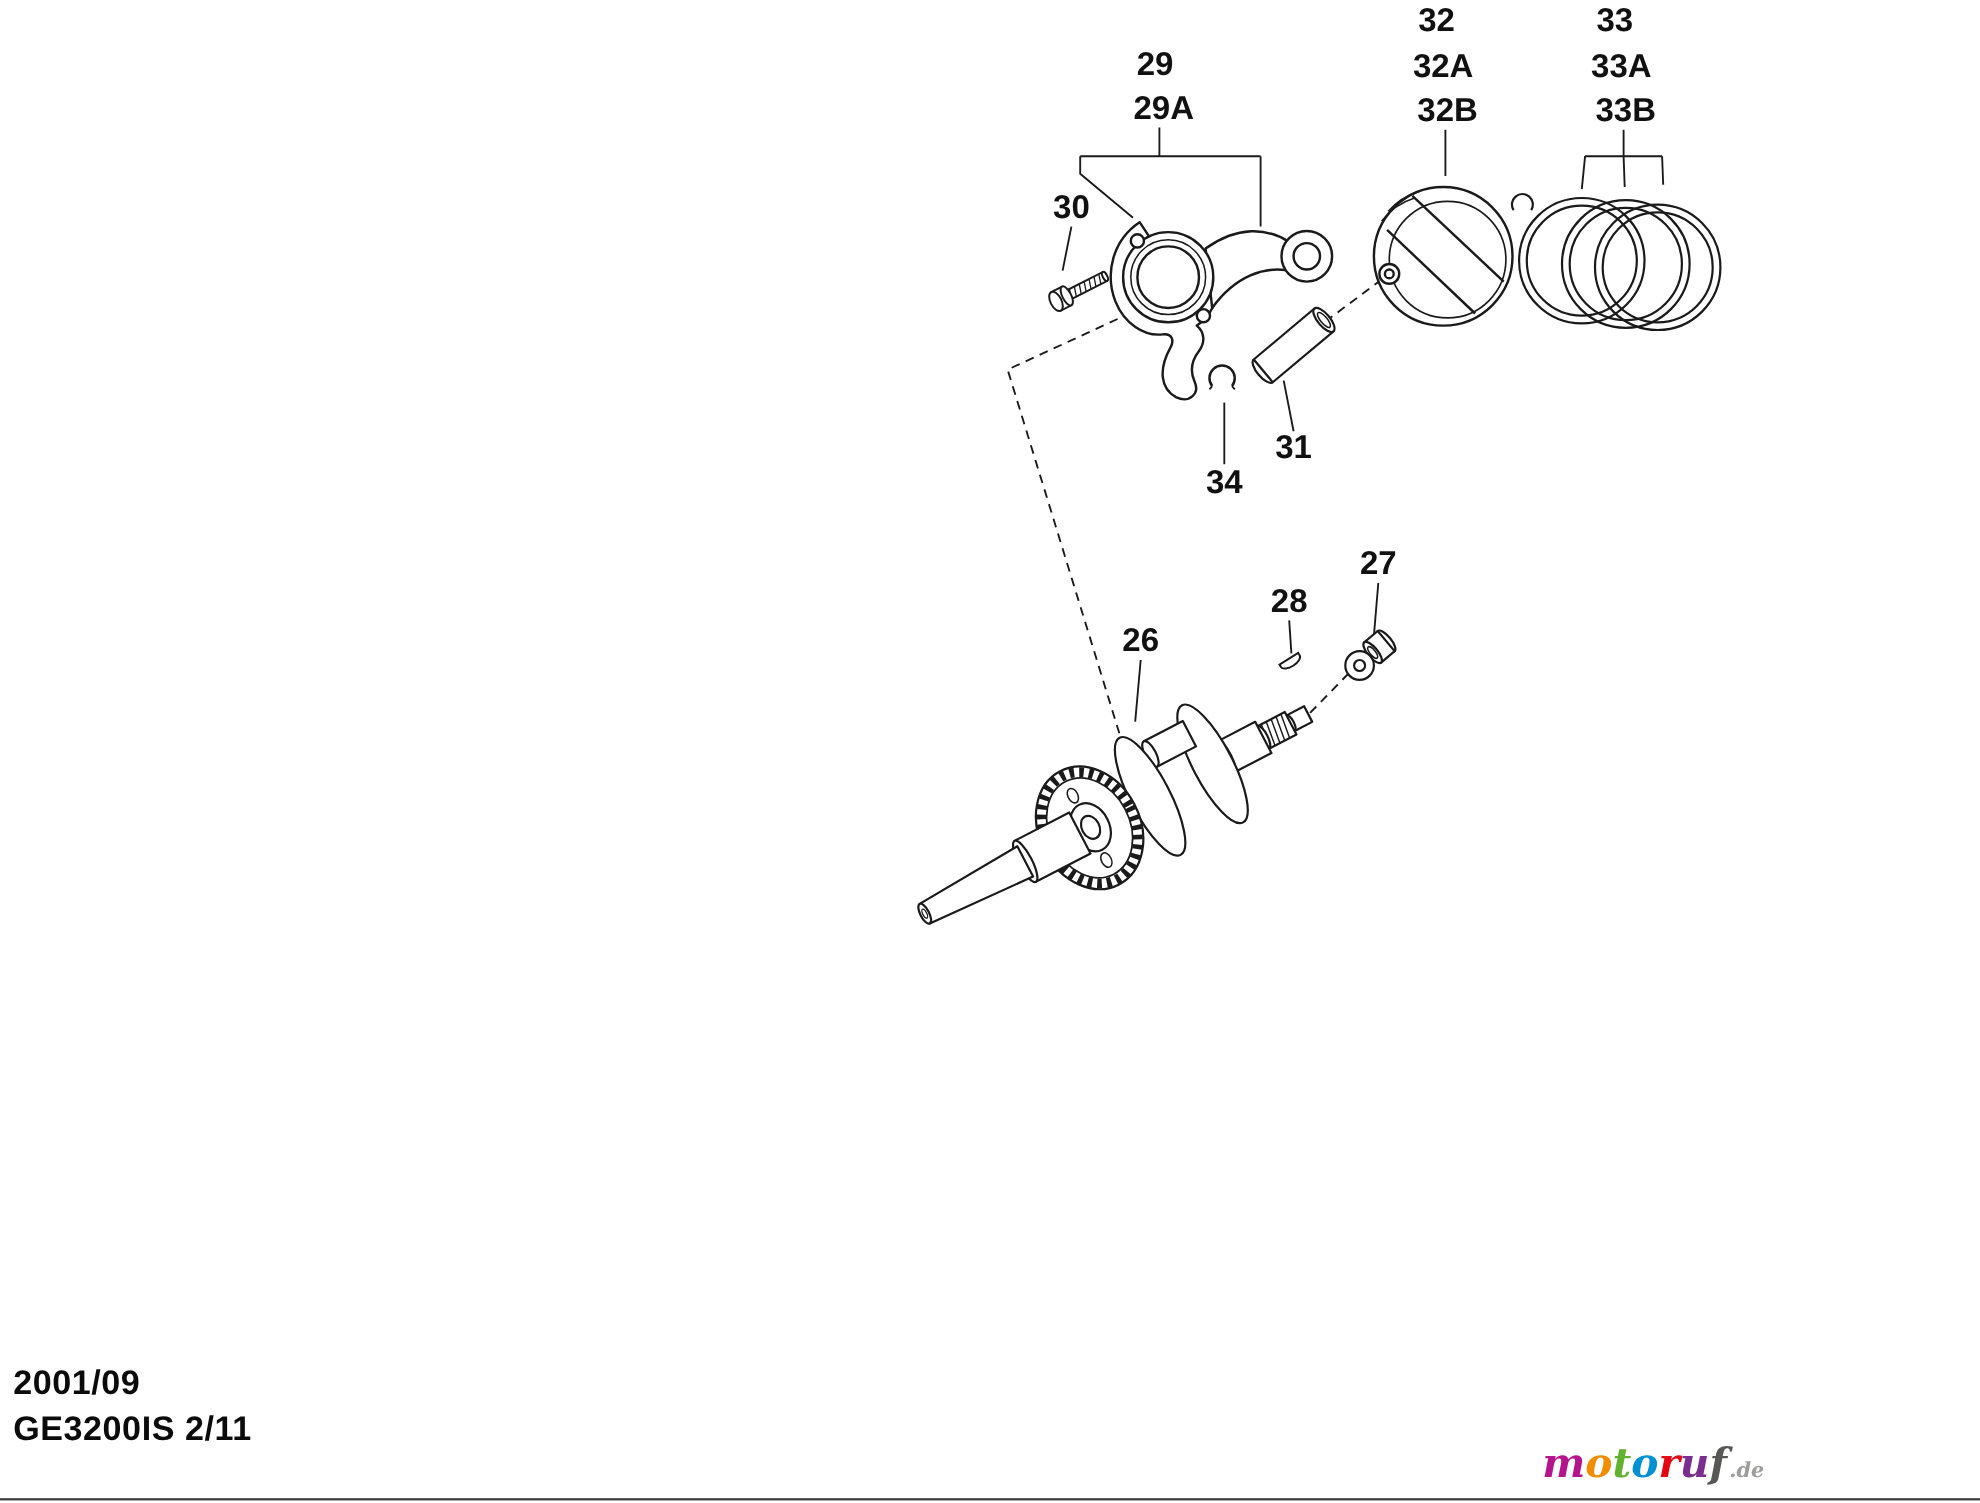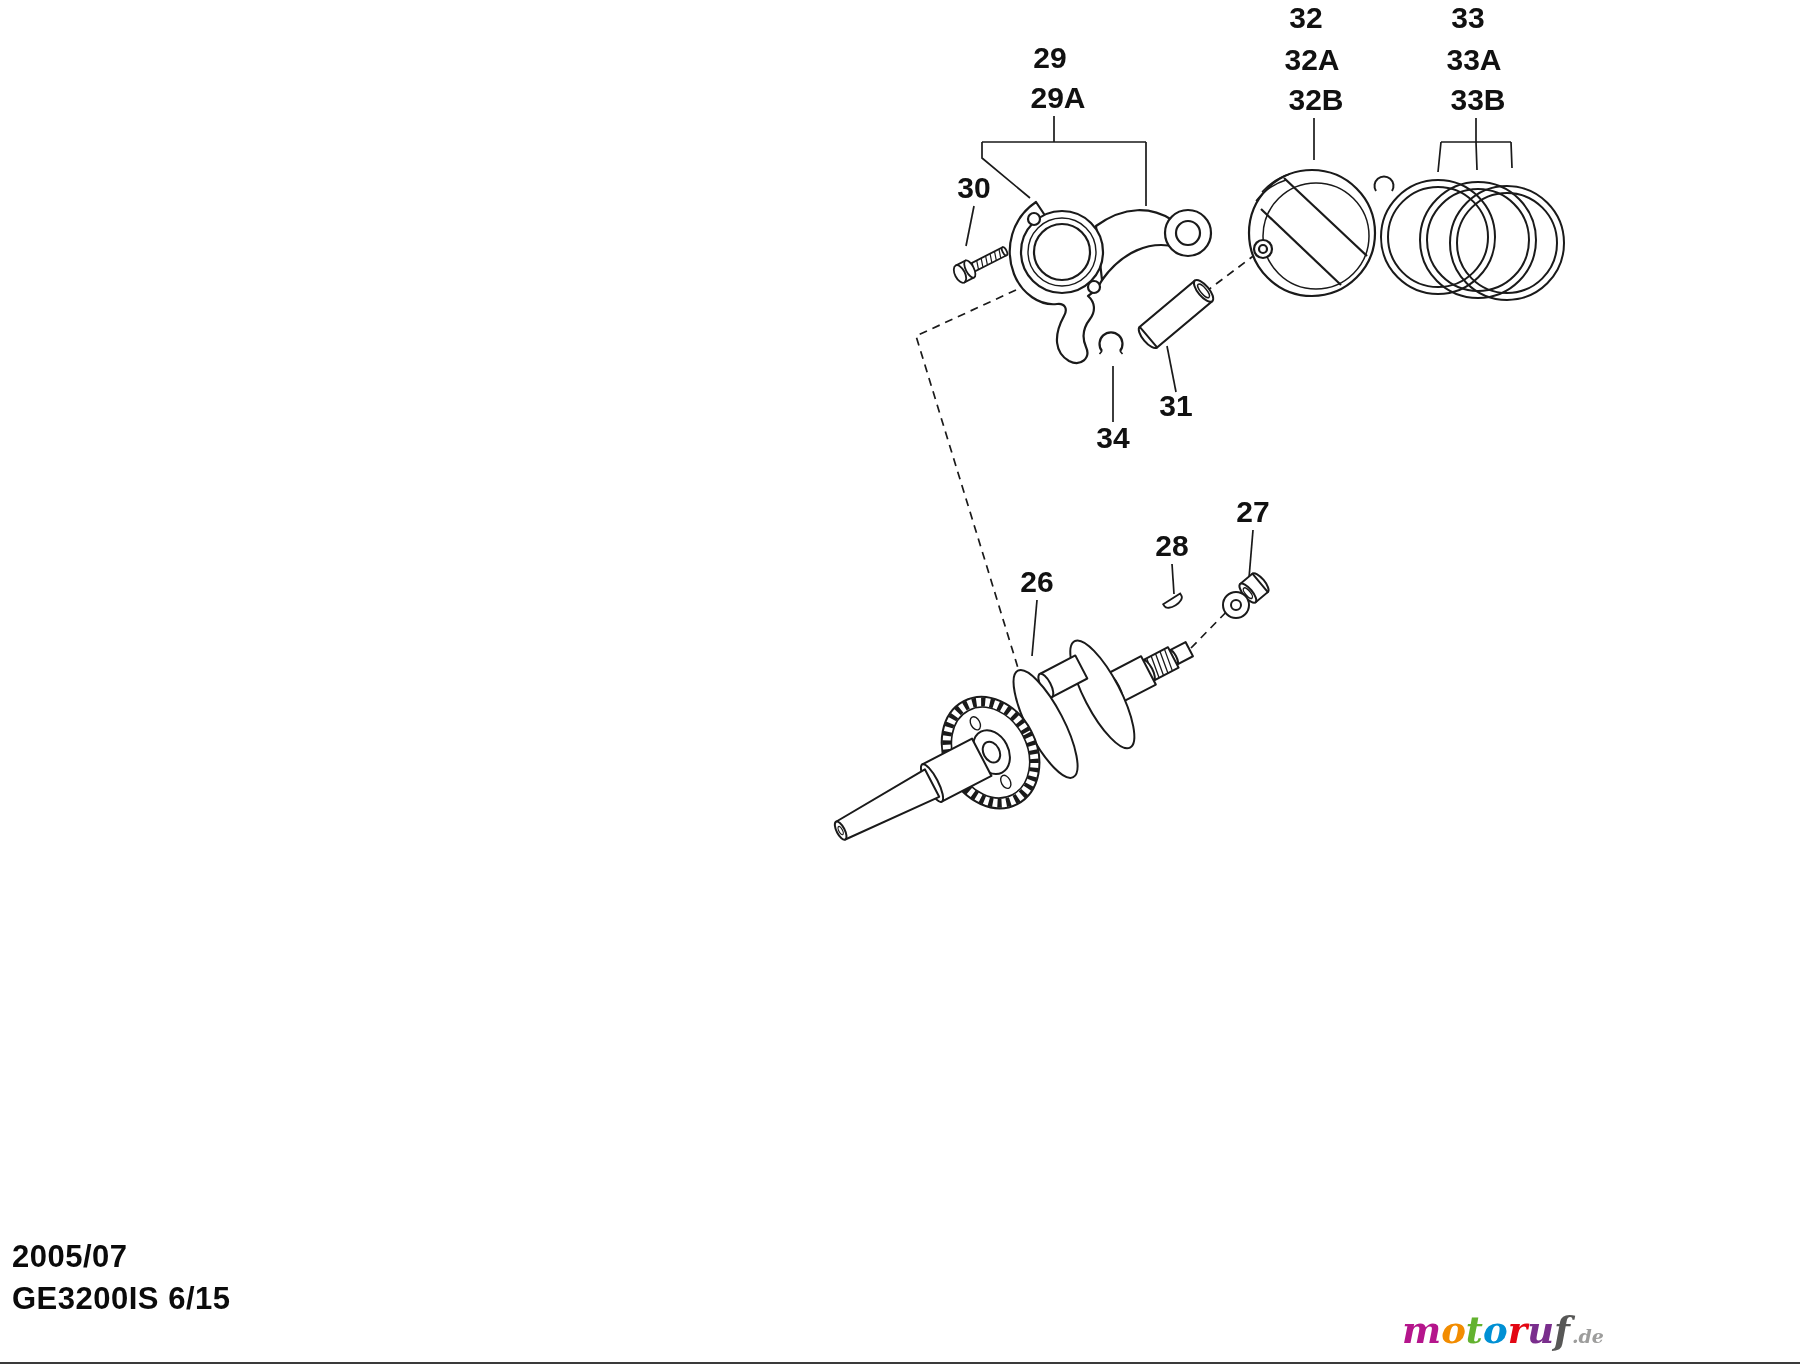--- a/index.html
+++ b/index.html
@@ -203,22 +203,22 @@
       <text class="co" x="1478" y="110">33B</text>
       <text class="co" x="1176" y="416">31</text>
       <text class="co" x="1113" y="448">34</text>
       <text class="co" x="1253" y="522">27</text>
       <text class="co" x="1172" y="556">28</text>
       <text class="co" x="1037" y="592">26</text>
     </g>
   </svg>
 
   <div class="footer-block">
-    <div class="footer-line">2005/07</div>
-    <div class="footer-line">GE3200IS 6/15</div>
+    <div class="footer-line">2001/09</div>
+    <div class="footer-line">GE3200IS 2/11</div>
   </div>
 
   <div class="logo">
     <span class="lt" style="color: rgb(181, 21, 140);">m</span><span class="lt" style="color: rgb(242, 140, 0);">o</span><span class="lt" style="color: rgb(99, 178, 47);">t</span><span class="lt" style="color: rgb(0, 144, 212);">o</span><span class="lt" style="color: rgb(227, 6, 19);">r</span><span class="lt" style="color: rgb(122, 46, 141);">u</span><span class="lt" style="color: rgb(87, 87, 86);">f</span><span class="suffix">.de</span>
   </div>
 
   <div class="bottom-rule"></div>
 </div>
 
 </body></html>

